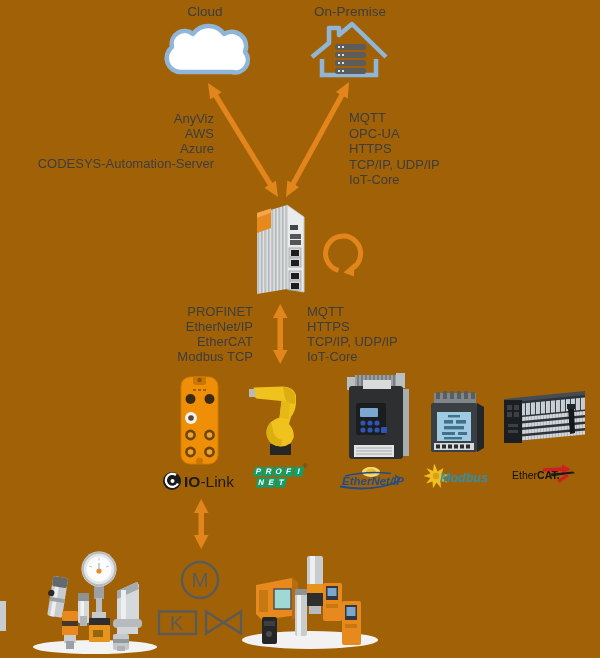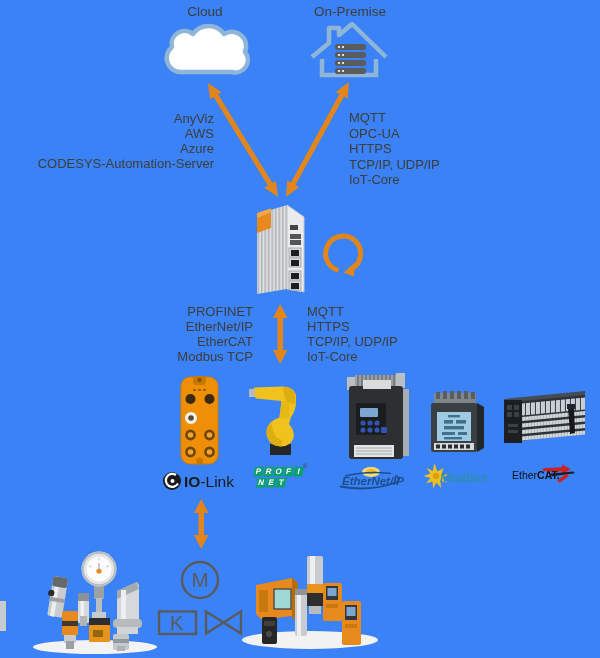--- a/index.html
+++ b/index.html
@@ -1,16 +1,16 @@
 <!DOCTYPE html>
 <html><head>
 <meta charset="utf-8">
 <style>
 html,body{margin:0;padding:0;background:#fff}
-#stage{position:relative;width:600px;height:658px;overflow:hidden;background:#3b82f6;font-family:"Liberation Sans",sans-serif}
+#stage{position:relative;width:600px;height:658px;overflow:hidden;background:#a16207;font-family:"Liberation Sans",sans-serif}
 svg{position:absolute;left:0;top:0}
 </style>
 </head>
 <body>
 <div id="stage">
 <svg width="600" height="658" viewBox="0 0 600 658">
 
   <g font-family="Liberation Sans, sans-serif" font-size="13.5" fill="#3d3d3d">
     <text x="205" y="16" text-anchor="middle">Cloud</text>
     <text x="350" y="16" text-anchor="middle">On-Premise</text>

